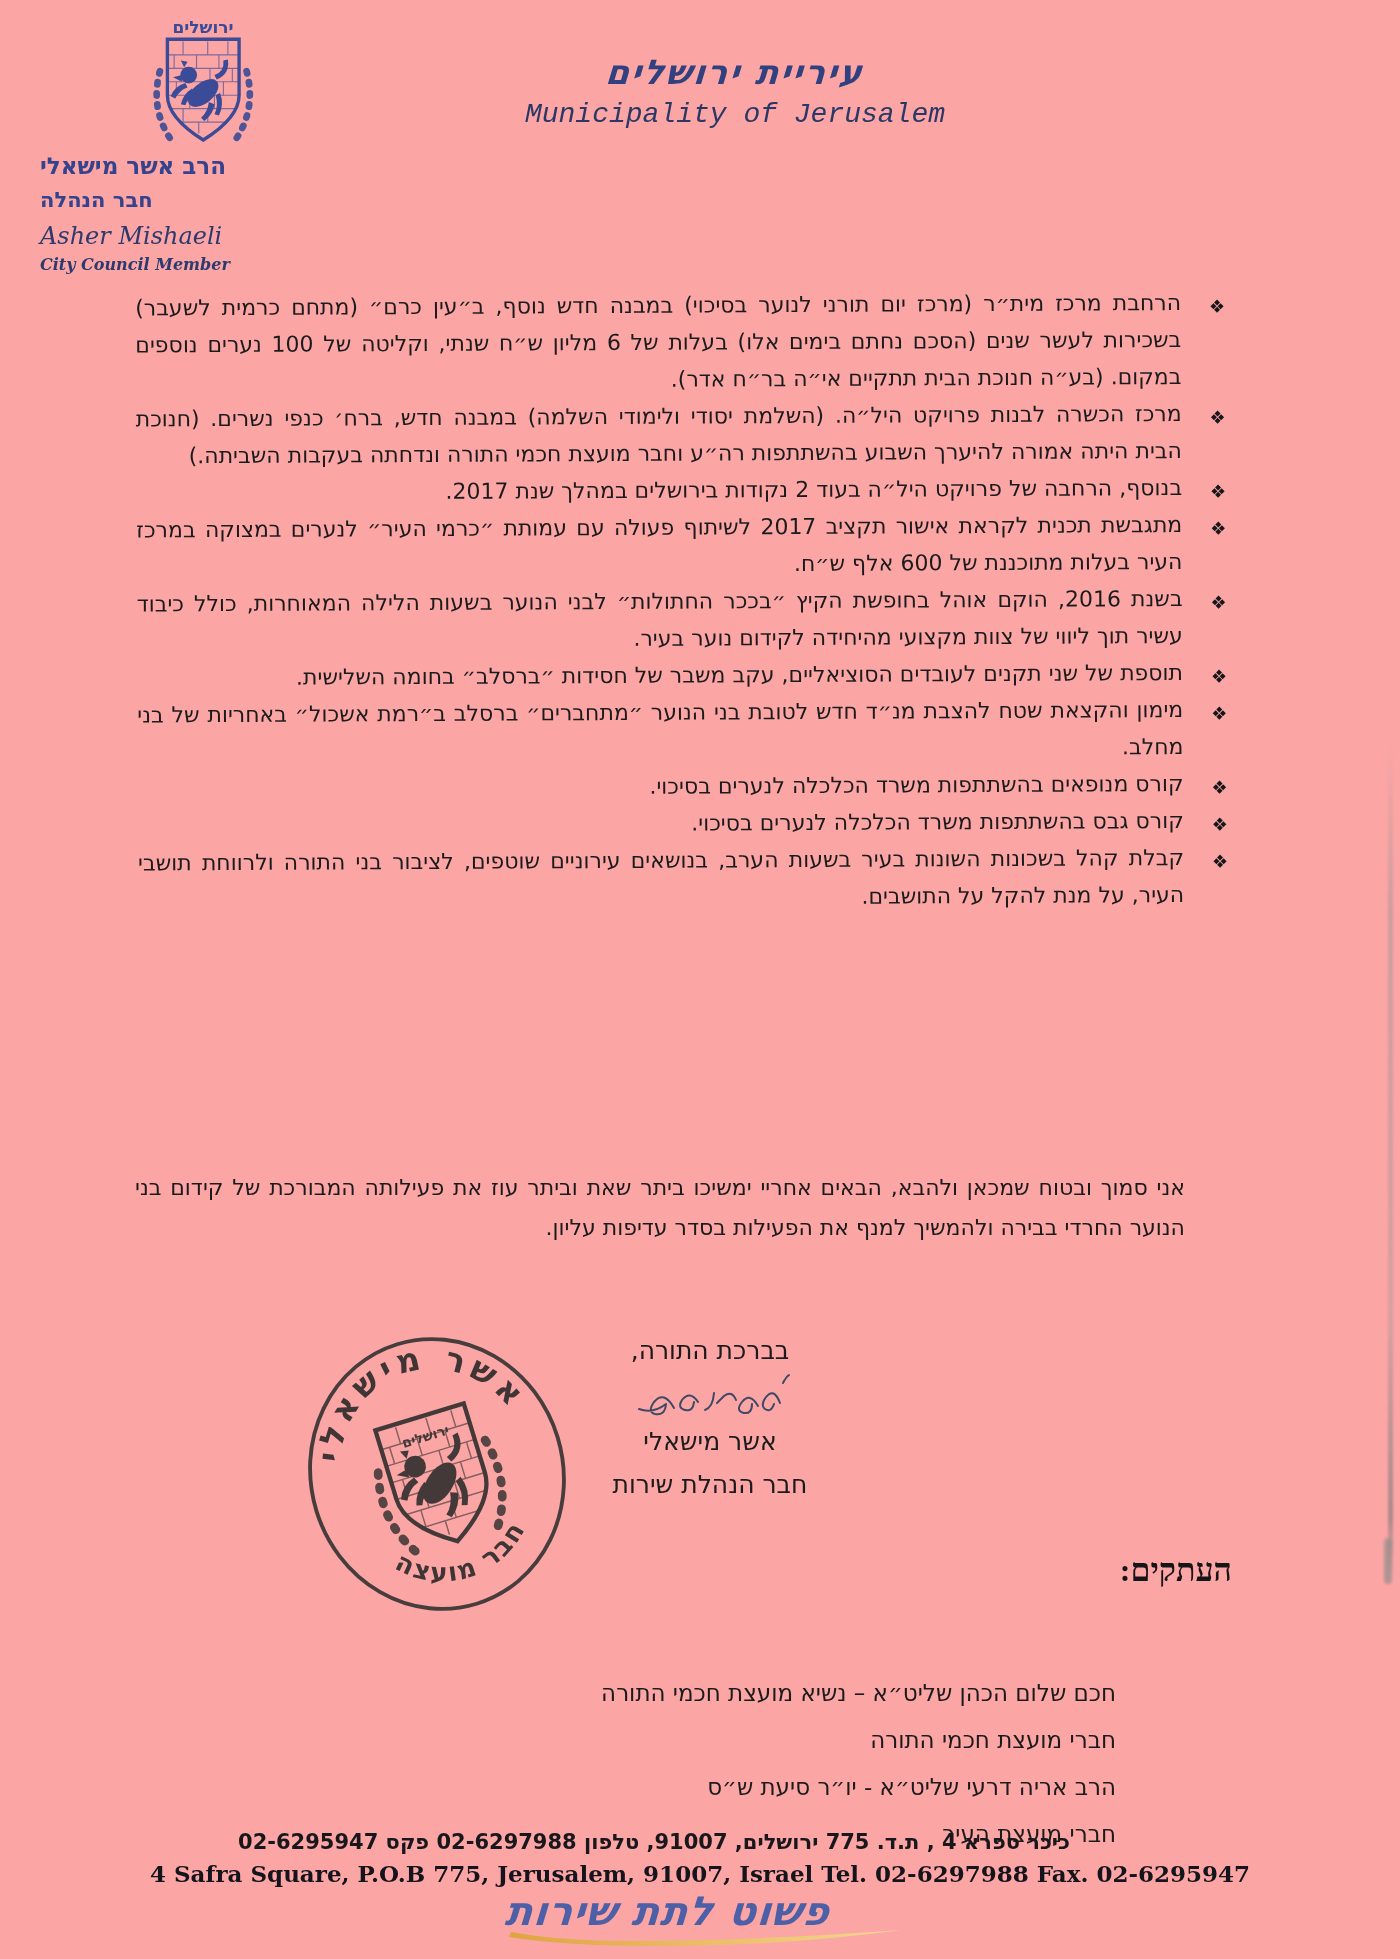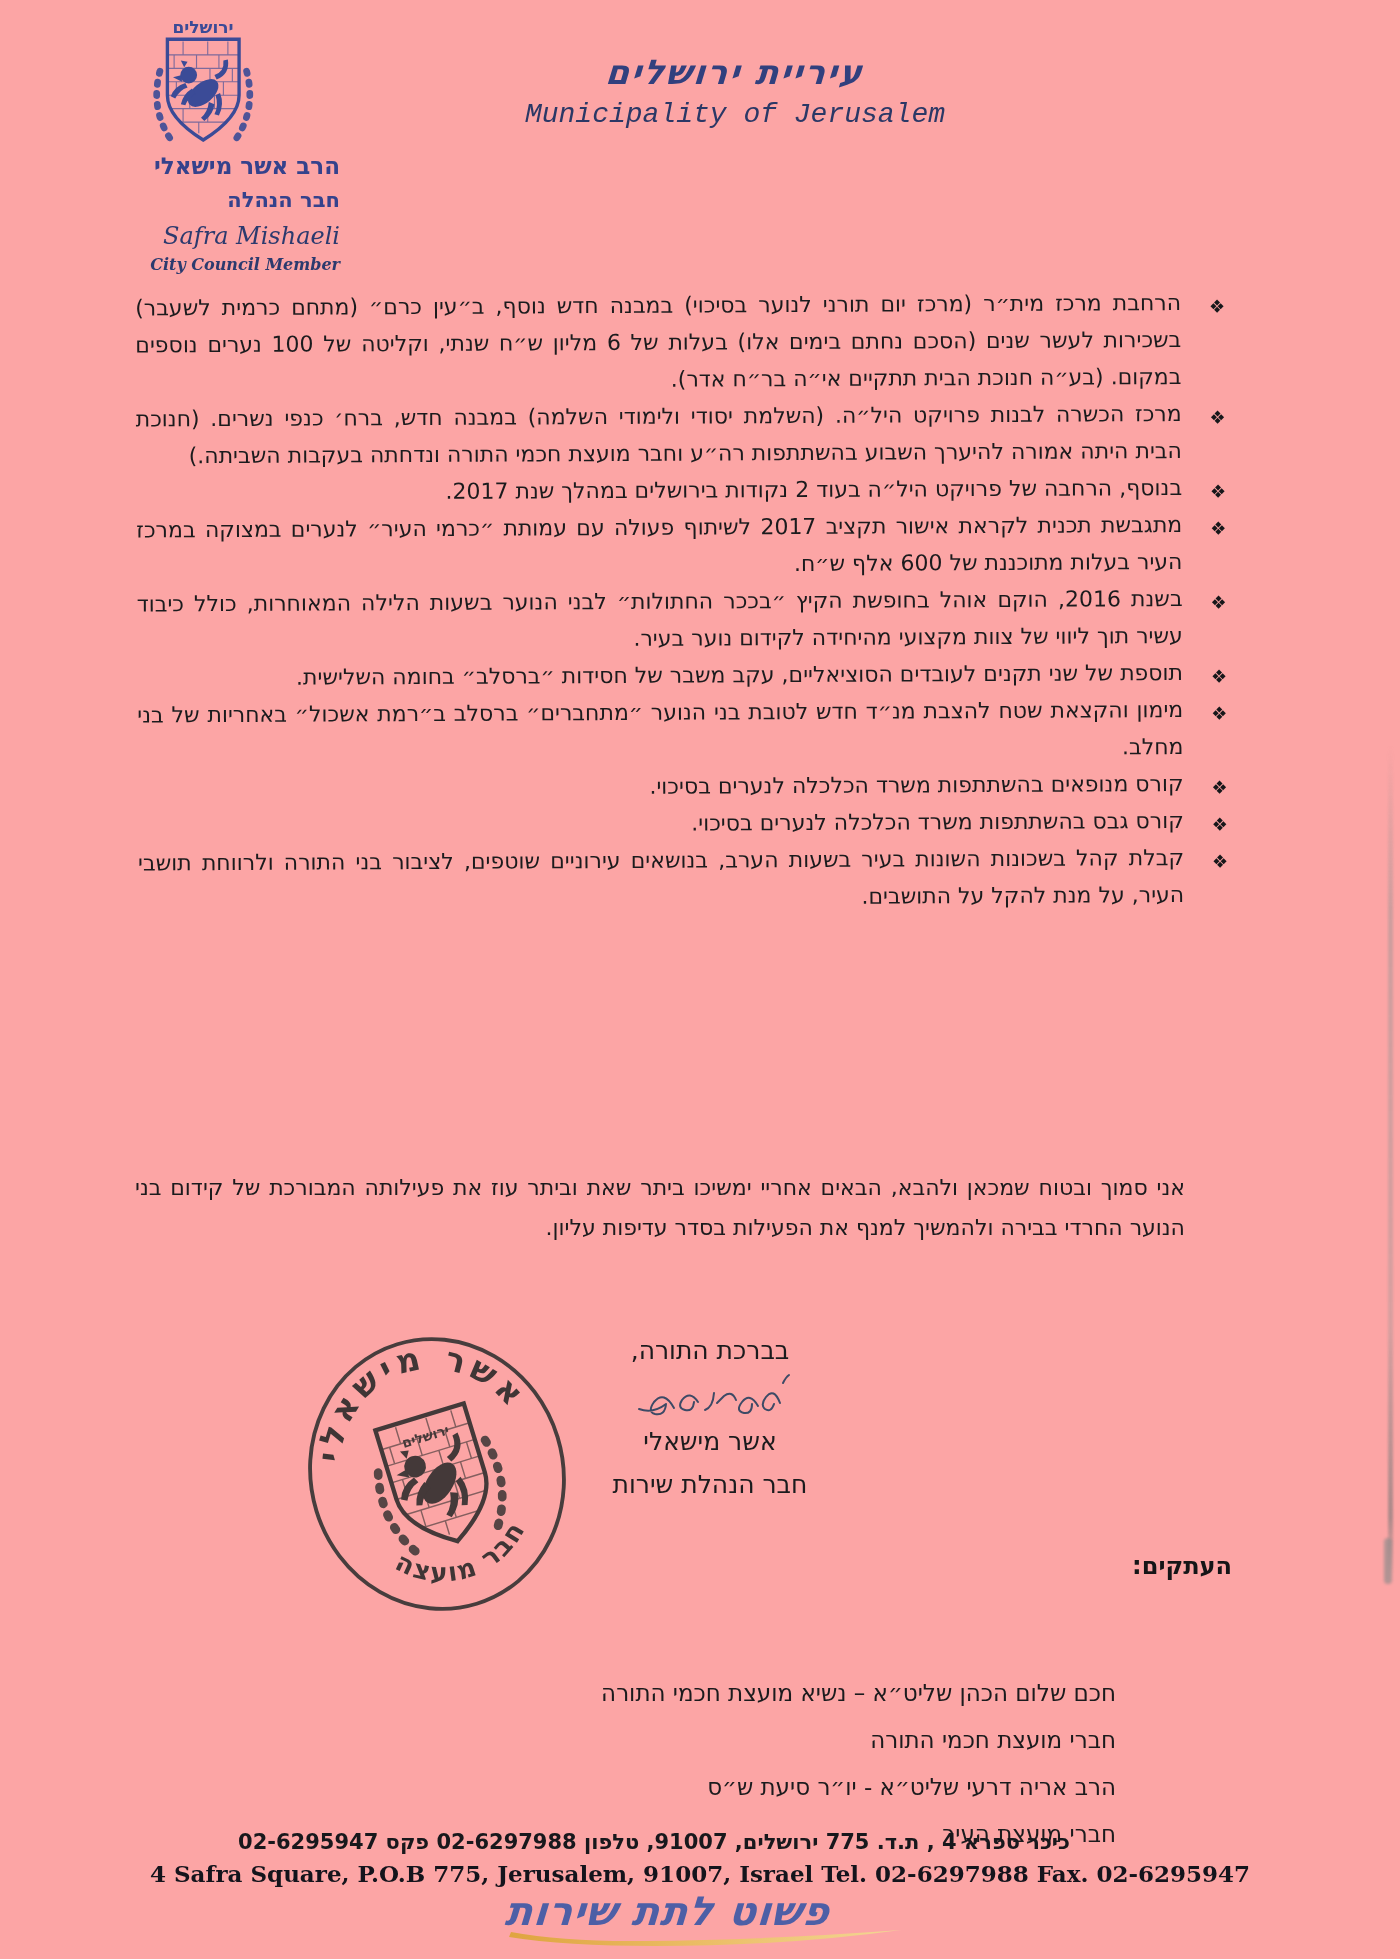--- a/index.html
+++ b/index.html
@@ -2,21 +2,21 @@
 <html lang="he"><head>
 <meta charset="utf-8">
 <style>
   html,body{margin:0;padding:0;background:#ffffff;}
   .page{
     position:relative;width:1400px;height:1959px;background:#fca5a5;overflow:hidden;
     font-family:"DejaVu Sans",sans-serif;color:#1c1c1e;
   }
   
   .emblem{position:absolute;left:144px;top:18px;}
-  .left-id{position:absolute;left:40px;top:152px;width:300px;text-align:right;line-height:1.25;}
+  .left-id{position:absolute;left:40px;top:152px;width:300px;text-align:left;line-height:1.25;}
   .left-id .he-name{font-weight:bold;font-size:23px;color:#35428c;}
   .left-id .he-role{font-weight:bold;font-size:21px;color:#35428c;margin-top:6px;}
   .left-id .en-name{font-family:"DejaVu Serif",serif;font-style:italic;font-size:24px;color:#2c3a6e;margin-top:8px;}
   .left-id .en-role{font-family:"DejaVu Serif",serif;font-style:italic;font-size:16px;color:#2c3a6e;margin-top:4px;font-weight:bold;}
   .center-head{position:absolute;left:440px;top:52px;width:590px;text-align:center;}
   .center-head .muni-he{
     direction:rtl;font-size:34px;font-weight:bold;font-style:italic;color:#31407e;
     letter-spacing:2px;transform:skewX(-6deg);
   }
   .center-head .muni-en{
@@ -37,21 +37,21 @@
   }
   
   .sig-block{position:absolute;left:500px;top:1336px;width:420px;text-align:center;direction:rtl;color:#1b1b1d;}
   .sig-block .greeting{font-size:25px;margin-bottom:8px;}
   .sig-block .scrawl{margin:2px 0 4px 0;}
   .sig-block .sig-name{font-size:25px;margin-bottom:14px;}
   .sig-block .sig-title1{font-size:25px;margin-bottom:12px;}
   .sig-block .sig-title2{font-size:25px;}
   .stamp{position:absolute;left:292px;top:1320px;}
   
-  .copies-label{position:absolute;right:168px;top:1552px;direction:rtl;font-weight:bold;font-size:24px;color:#151517;}
+  .copies-label{position:absolute;right:168px;top:1552px;direction:rtl;font-weight:bold;font-size:32px;color:#151517;font-family:Liberation Serif, serif;}
   .copies{position:absolute;right:284px;top:1670px;direction:rtl;text-align:right;font-size:23px;line-height:47px;color:#1b1b1d;}
   
   .addr-he{position:absolute;left:0;top:1830px;width:1400px;text-align:center;direction:rtl;
            font-size:21px;font-weight:bold;color:#18181c;transform:translateX(-46px);}
   .addr-en{position:absolute;left:0;top:1860px;width:1400px;text-align:center;
            font-family:"DejaVu Serif",serif;font-weight:bold;font-size:23px;color:#14141c;}
   .slogan{position:absolute;left:0;top:1888px;width:1400px;text-align:center;direction:rtl;
           font-size:40px;font-weight:bold;font-style:italic;color:#4d5fa6;
           transform:translateX(-32px) skewX(-6deg);letter-spacing:1px;}
   .swoosh{position:absolute;left:505px;top:1928px;}
@@ -100,21 +100,21 @@
 <div class="page">
 
   <svg class="emblem" width="118" height="150" viewBox="0 0 118 150">
     <text x="59" y="15" font-size="17" font-weight="bold" fill="#3b4b97" text-anchor="middle">ירושלים</text>
     <use href="#shield-g" transform="translate(1,19) scale(1.12)" style="color:#3b4b97"></use>
   </svg>
 
   <div class="left-id">
     <div class="he-name">הרב אשר מישאלי</div>
     <div class="he-role">חבר הנהלה</div>
-    <div class="en-name">Safra Mishaeli</div>
+    <div class="en-name">Asher Mishaeli</div>
     <div class="en-role">City Council Member</div>
   </div>
 
   <div class="center-head">
     <div class="muni-he">עיריית ירושלים</div>
     <div class="muni-en">Municipality of Jerusalem</div>
   </div>
 
   <div class="bullets">
     <div class="bullet-item"><span class="bullet-icon">❖</span><span>הרחבת מרכז מית״ר (מרכז יום תורני לנוער בסיכוי) במבנה חדש נוסף, ב״עין כרם״ (מתחם כרמית לשעבר) בשכירות לעשר שנים (הסכם נחתם בימים אלו) בעלות של 6 מליון ש״ח שנתי, וקליטה של 100 נערים נוספים במקום. (בע״ה חנוכת הבית תתקיים אי״ה בר״ח אדר).</span></div>

